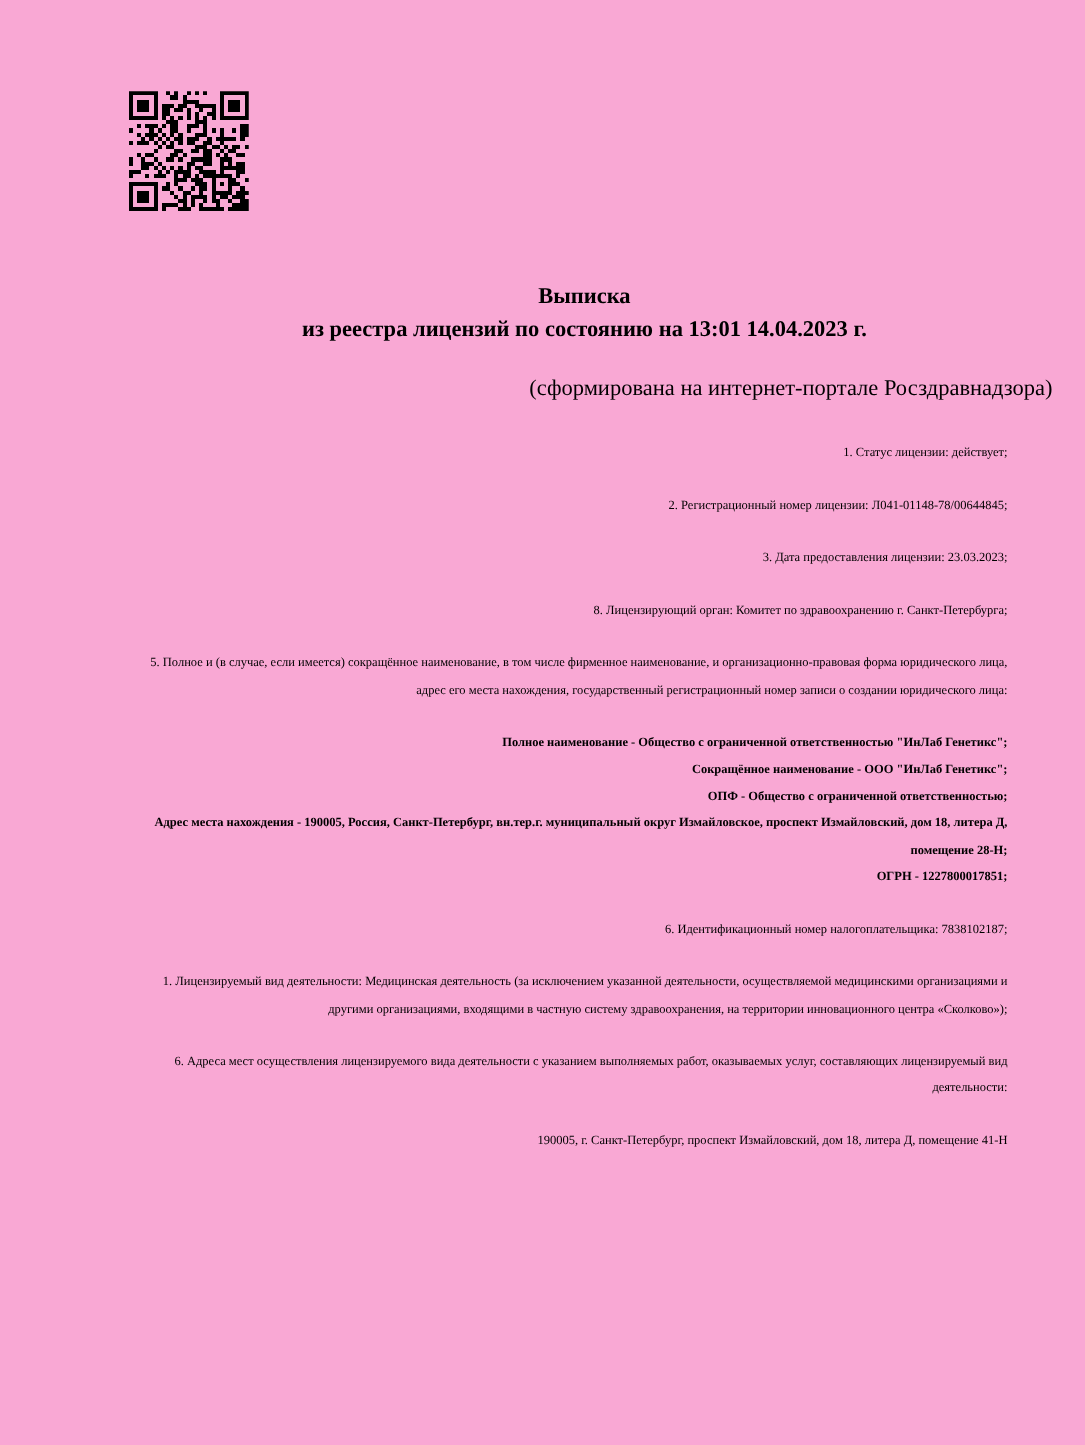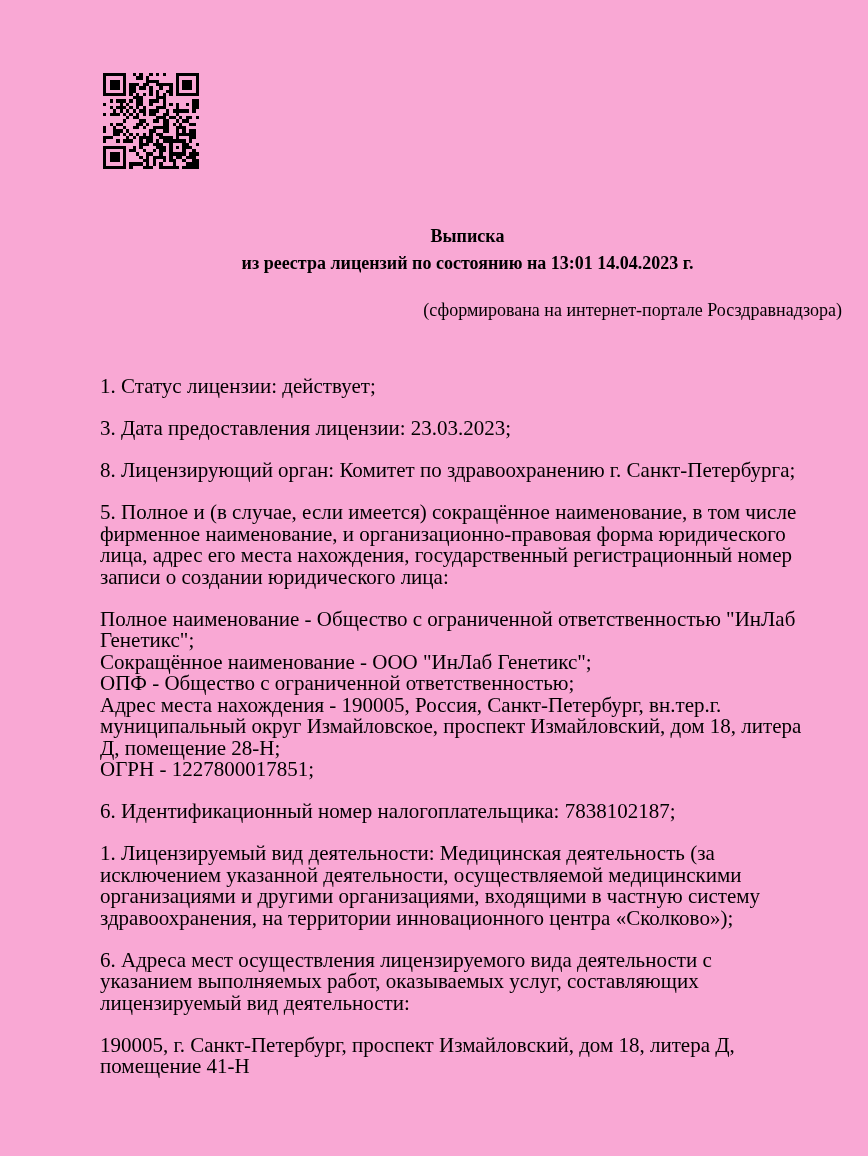--- a/index.html
+++ b/index.html
@@ -36,27 +36,28 @@
     left: 100px;
     top: 301px;
     width: 742px;
     text-align: right;
     font-size: 18px;
     line-height: 18px;
   }
   .doc-body {
     position: absolute;
     left: 100px;
-    top: 376px;
+    top: 352px;
     width: 706px;
-    font-size: 21px;
+    font-size: 10px;
     line-height: 21.5px;
+    text-align: right;
   }
   .doc-body p, .doc-body .block { margin: 0 0 20.5px 0; }
-  .doc-body .block div { margin: 0; }
+  .doc-body .block div { margin: 0; font-weight: bold; }
 </style>
 </head>
 <body>
 
 <div class="page">
 
   <div class="qr-wrap" id="qr">
       <svg viewBox="0 0 29 29" shape-rendering="crispEdges" fill="#000000">
         <rect x="0" y="0" width="1" height="1"></rect>
         <rect x="1" y="0" width="1" height="1"></rect>
@@ -475,20 +476,21 @@
 
   <div class="titles">
     <div>Выписка</div>
     <div>из реестра лицензий по состоянию на 13:01 14.04.2023 г.</div>
   </div>
 
   <div class="subtitle">(сформирована на интернет-портале Росздравнадзора)</div>
 
   <div class="doc-body">
     <p>1. Статус лицензии: действует;</p>
+    <p>2. Регистрационный номер лицензии: Л041-01148-78/00644845;</p>
     <p>3. Дата предоставления лицензии: 23.03.2023;</p>
     <p>8. Лицензирующий орган: Комитет по здравоохранению г. Санкт-Петербурга;</p>
     <p>5. Полное и (в случае, если имеется) сокращённое наименование, в том числе фирменное наименование, и организационно-правовая форма юридического лица, адрес его места нахождения, государственный регистрационный номер записи о создании юридического лица:</p>
     <div class="block">
       <div>Полное наименование - Общество с ограниченной ответственностью "ИнЛаб Генетикс";</div>
       <div>Сокращённое наименование - ООО "ИнЛаб Генетикс";</div>
       <div>ОПФ - Общество с ограниченной ответственностью;</div>
       <div>Адрес места нахождения - 190005, Россия, Санкт-Петербург, вн.тер.г. муниципальный округ Измайловское, проспект Измайловский, дом 18, литера Д, помещение 28-Н;</div>
       <div>ОГРН - 1227800017851;</div>
     </div>

